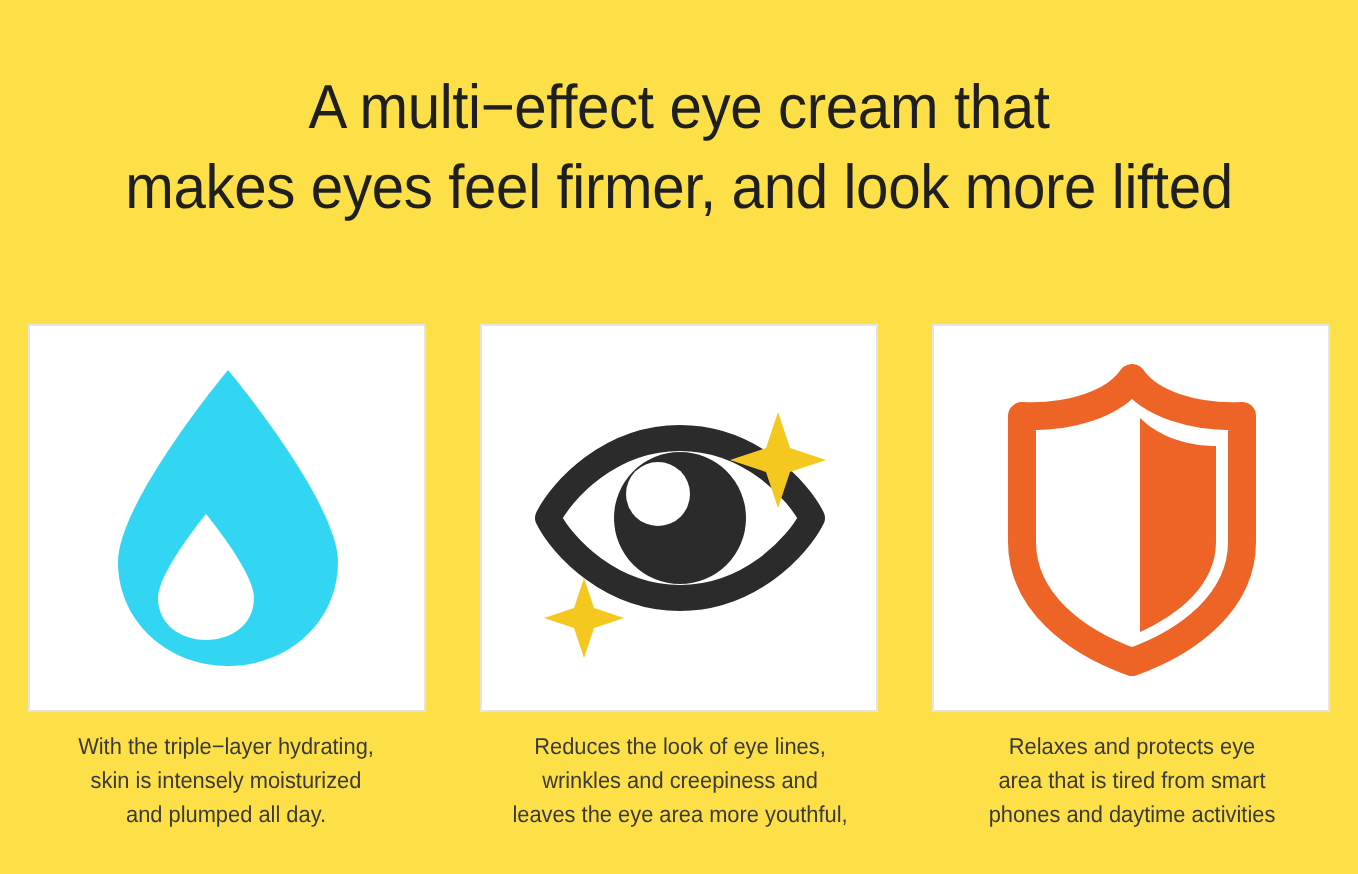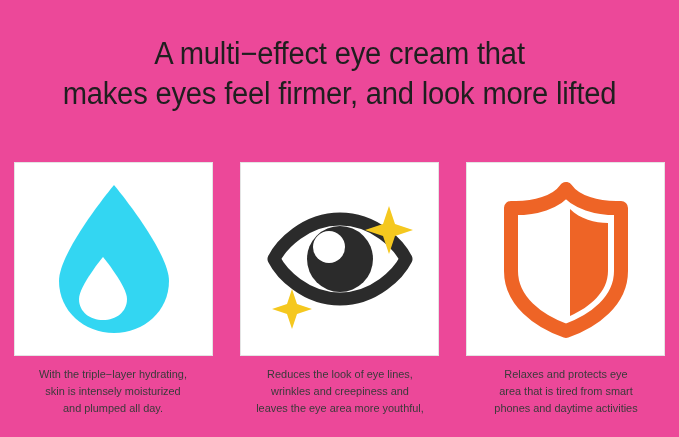--- a/index.html
+++ b/index.html
@@ -11,21 +11,21 @@
     width: 679px;
     height: 437px;
     overflow: hidden;
     font-family: "Liberation Sans", sans-serif;
     color: #2b2b2b;
   }
   .page {
     position: relative;
     width: 679px;
     height: 437px;
-    background: #ec4899;
+    background: #fde047;
   }
 
   
   .headline {
     position: absolute;
     left: 0;
     top: 34px;
     width: 679px;
     text-align: center;
     color: #1f1f1f;

